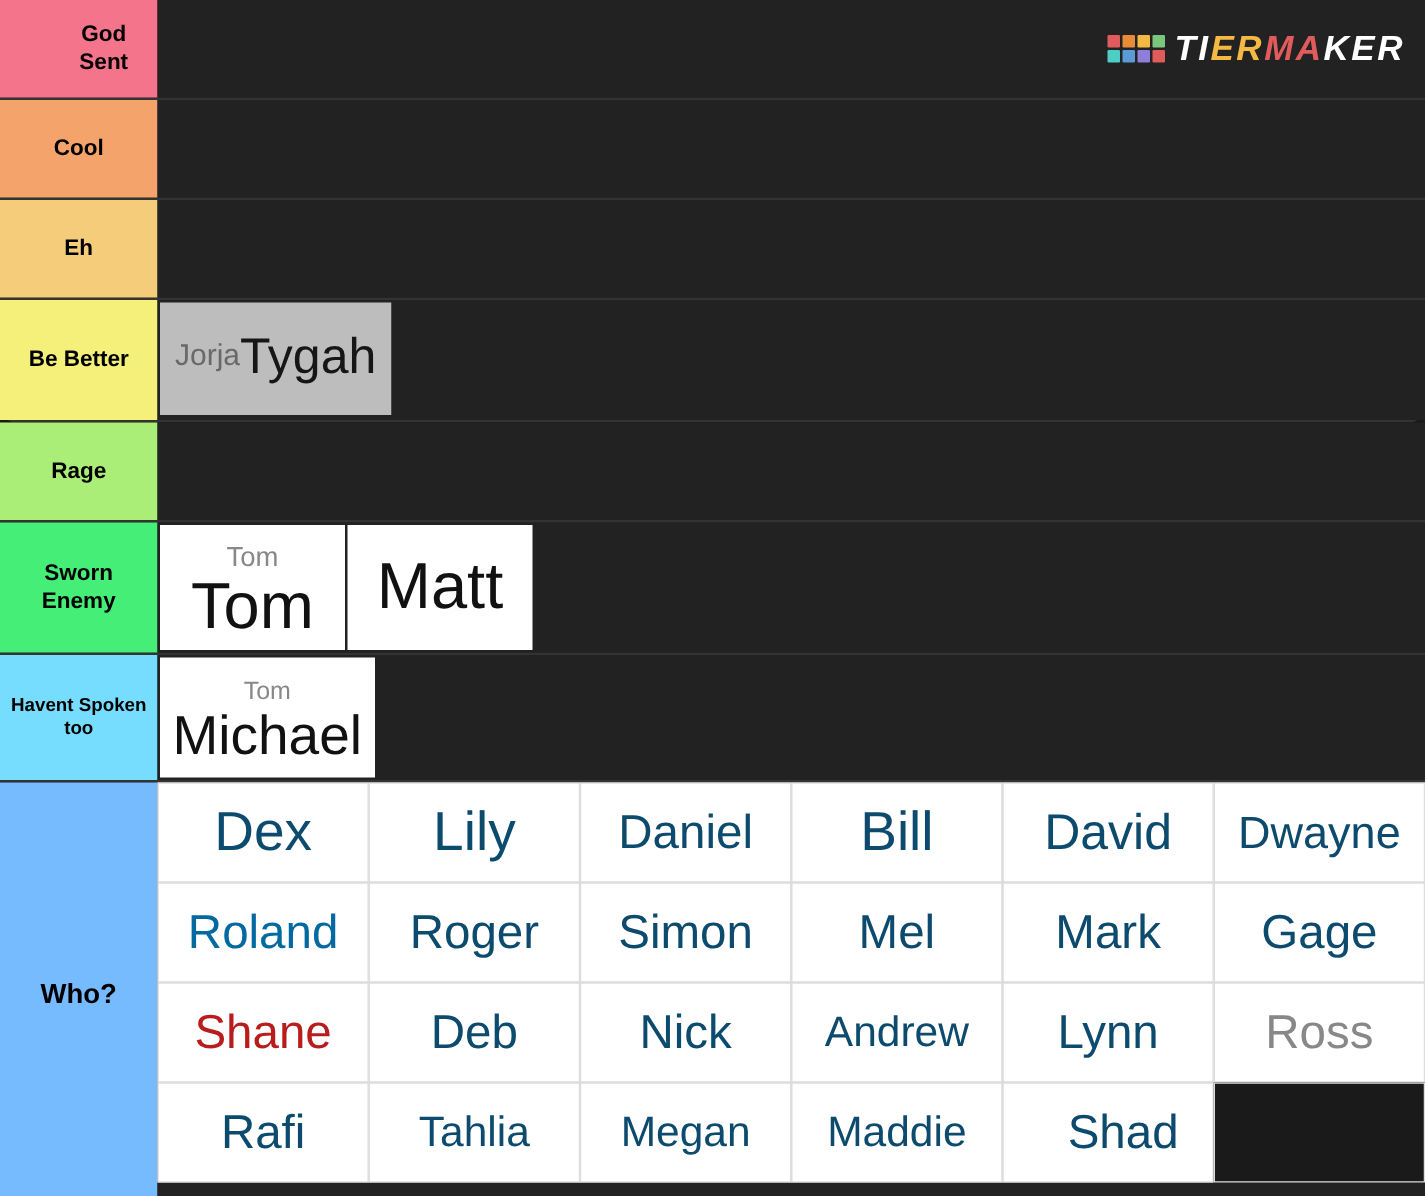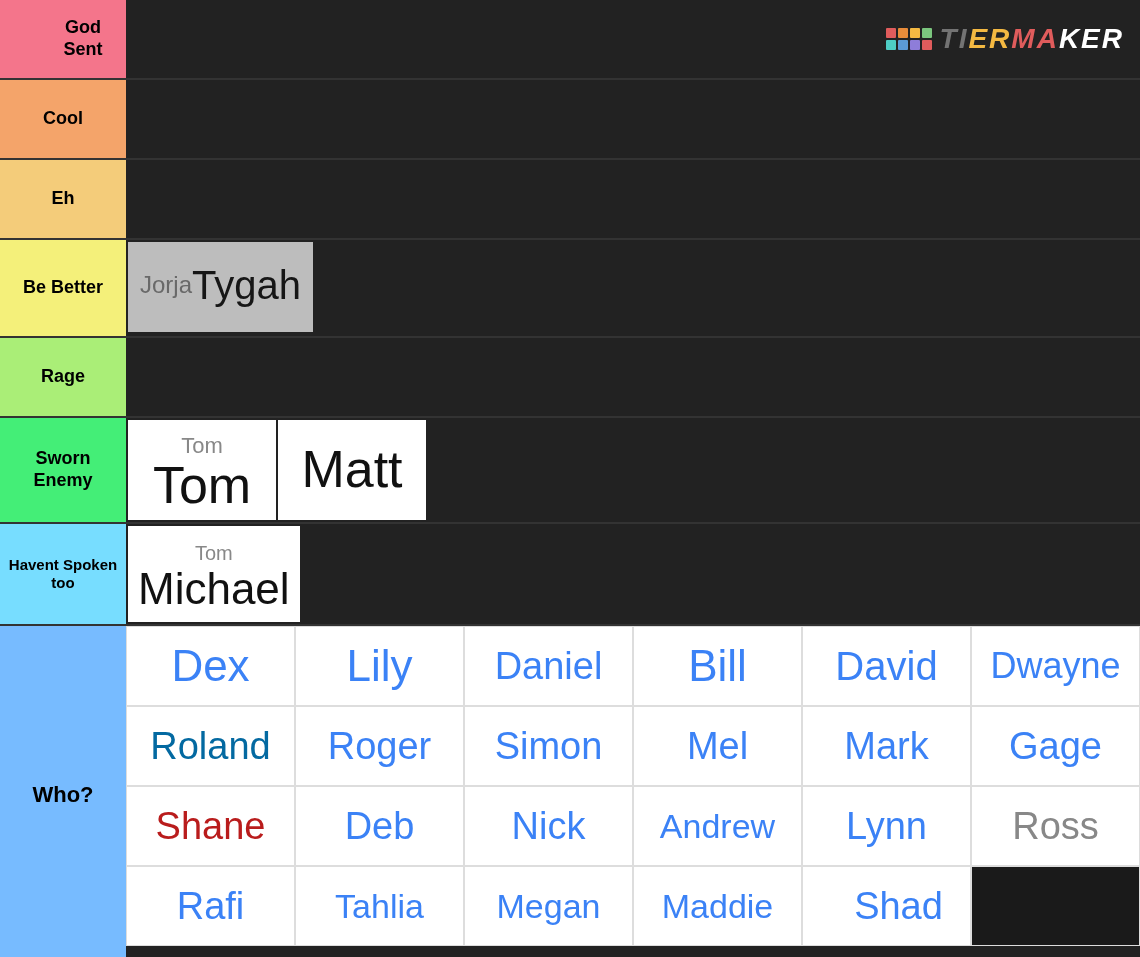--- a/index.html
+++ b/index.html
@@ -105,37 +105,37 @@
 
     .logo-text {
       font-size: 28px;
       font-weight: 900;
       color: #fff;
       letter-spacing: 2px;
       font-style: italic;
       text-transform: uppercase;
     }
 
-    .logo-text span.ti { color: #737373; }
+    .logo-text span.ti { color: #ffffff; }
     .logo-text span.er { color: #f4b942; }
     .logo-text span.ma { color: #e05c5c; }
     .logo-text span.ker { color: #fff; }
 
     
     .who-grid {
       display: grid;
       grid-template-columns: repeat(6, 1fr);
       width: 100%;
     }
 
     .who-cell {
       background: #fff;
       border: 1px solid #ddd;
       font-size: 34px;
-      color: #3b82f6;
+      color: #0c4a6e;
       padding: 10px 8px;
       min-height: 80px;
       display: flex;
       align-items: center;
       justify-content: center;
       overflow: hidden;
     }
   </style>
 </head>
 <body>
@@ -170,21 +170,21 @@
     <div class="tier-row row-cool">
       <div class="tier-label" style="background:#f4a46a;">Cool</div>
       <div class="tier-content"></div>
     </div>
 
     <div class="tier-row row-eh">
       <div class="tier-label" style="background:#f4cc7a;">Eh</div>
       <div class="tier-content"></div>
     </div>
 
-    <div class="tier-row row-be-better" style="min-height:96px;">
+    <div class="tier-row row-be-better" style="min-height:96px;border-radius:13px;">
       <div class="tier-label" style="background:#f4f07a;">Be Better</div>
       <div class="tier-content">
         <div class="tier-card" style="font-size:32px; min-height:90px; min-width:140px; opacity:0.7; padding-top:4px;">
           <span style="font-size:24px; color:#888; display:block;">Jorja</span>
           <span style="font-size:40px; color:#111; display:block; line-height:1;">Tygah</span>
         </div>
       </div>
     </div>
 
     <div class="tier-row row-rage">

